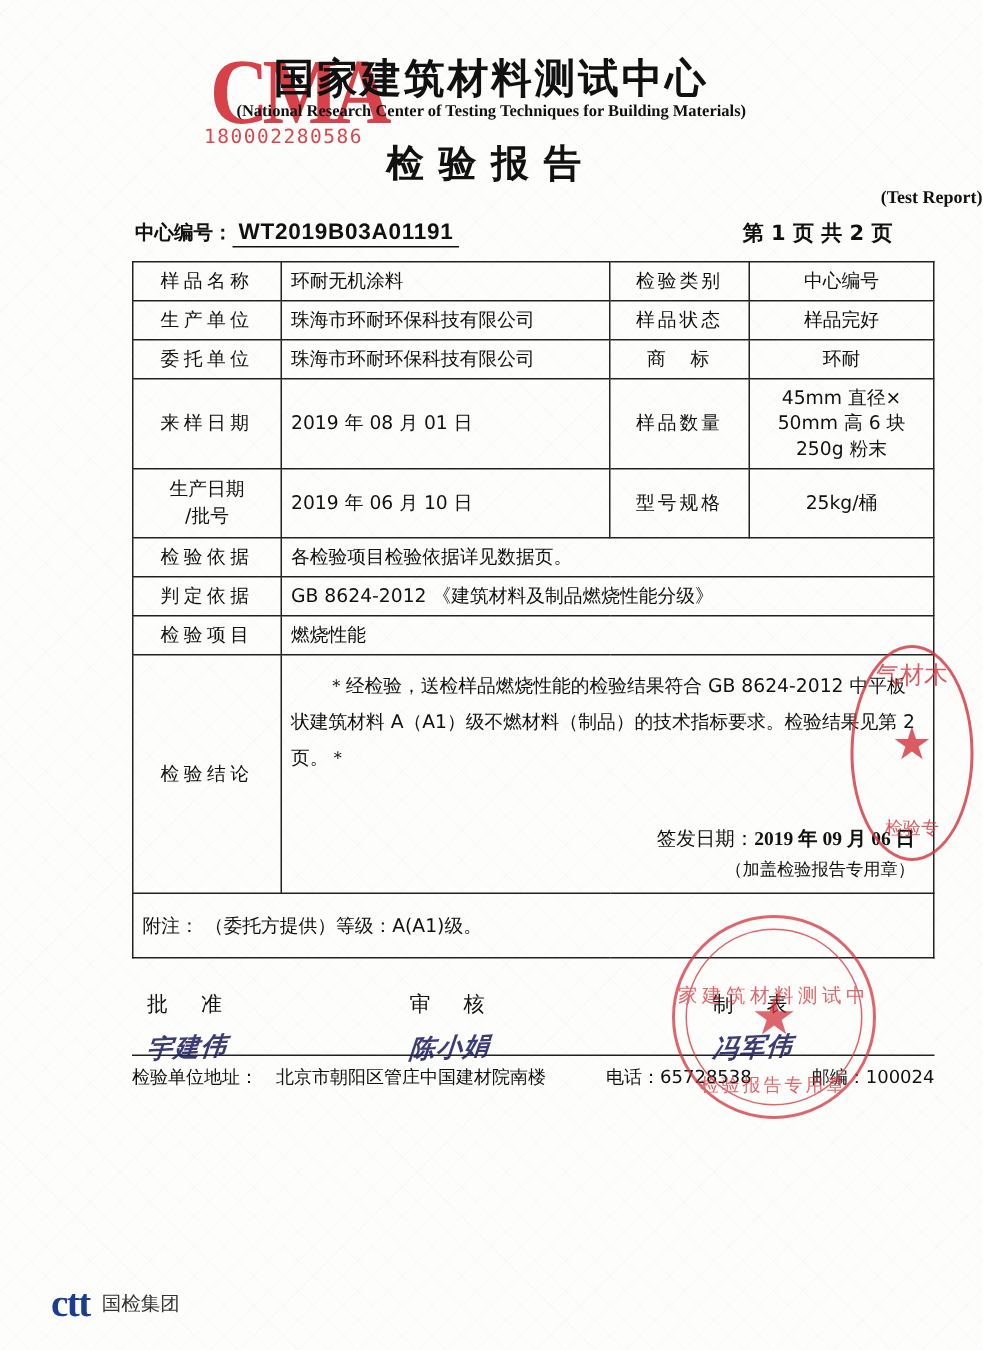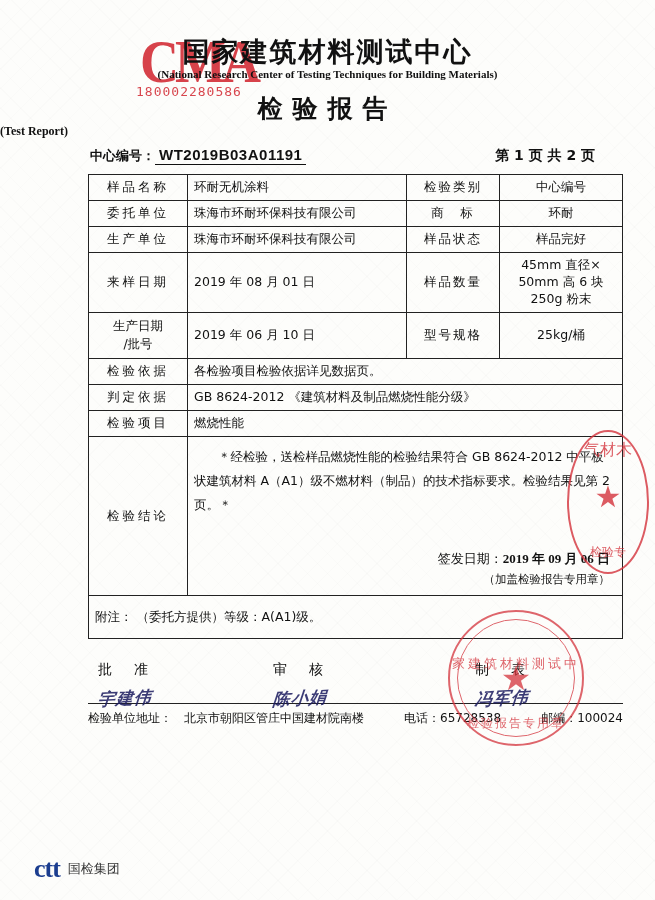--- a/index.html
+++ b/index.html
@@ -43,21 +43,21 @@
     position:absolute;left:0;right:0;top:68px;text-align:center;
     font-size:11px;font-weight:bold;
     font-family:"Liberation Serif", serif;
   }
   .title-cn{
     position:absolute;left:0;right:0;top:92px;text-align:center;
     font-size:25px;font-weight:bold;letter-spacing:10px;
     font-family:"DejaVu Sans", sans-serif;
   }
   .title-en{
-    position:absolute;left:0;right:0;top:124px;text-align:left;
+    position:absolute;left:0;right:0;top:124px;text-align:right;
     font-size:12px;font-weight:bold;
   }
   
   .metaline{
     position:relative;margin:6px 60px 4px 90px;height:24px;
     font-family:"DejaVu Sans", sans-serif;font-size:14px;
   }
   .meta-left{position:absolute;left:0;top:0;display:flex;align-items:baseline;}
   .meta-left .lbl{font-size:13px;font-weight:bold;}
   .meta-left .val{
@@ -202,30 +202,30 @@
 
   <table class="main">
     <tbody>
         <tr>
       <td class="lbl">样品名称</td>
       <td class="val">环耐无机涂料</td>
       <td class="r-lbl">检验类别</td>
       <td class="r-val">中心编号</td>
     </tr>
     <tr>
+      <td class="lbl">生产单位</td>
+      <td class="val">珠海市环耐环保科技有限公司</td>
+      <td class="r-lbl">样品状态</td>
+      <td class="r-val">样品完好</td>
+    </tr>
+    <tr>
       <td class="lbl">委托单位</td>
       <td class="val">珠海市环耐环保科技有限公司</td>
       <td class="r-lbl">商　标</td>
       <td class="r-val">环耐</td>
-    </tr>
-    <tr>
-      <td class="lbl">生产单位</td>
-      <td class="val">珠海市环耐环保科技有限公司</td>
-      <td class="r-lbl">样品状态</td>
-      <td class="r-val">样品完好</td>
     </tr>
     <tr>
       <td class="lbl">来样日期</td>
       <td class="val">2019 年 08 月 01 日</td>
       <td class="r-lbl">样品数量</td>
       <td class="r-val multi" style="white-space:pre-line;">45mm 直径×
 50mm 高 6 块
 250g 粉末</td>
     </tr>
     <tr>

